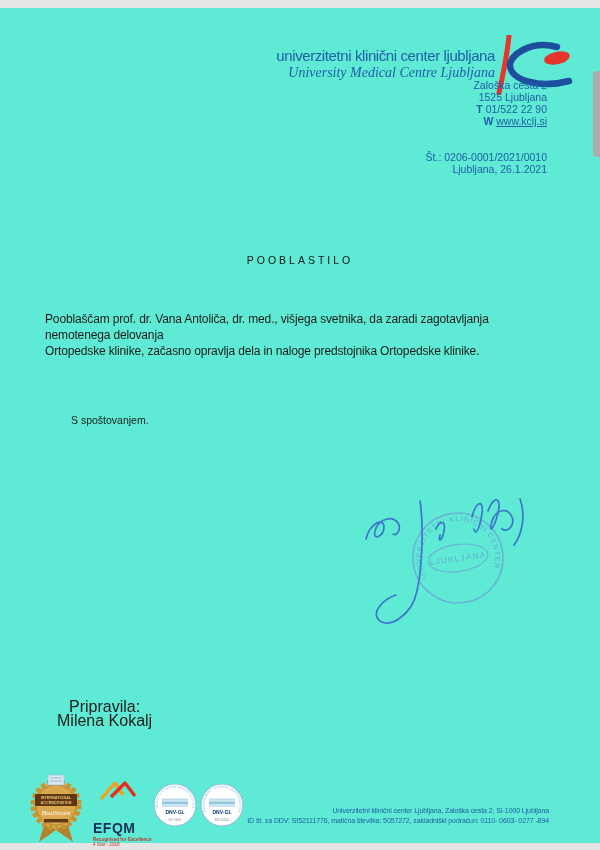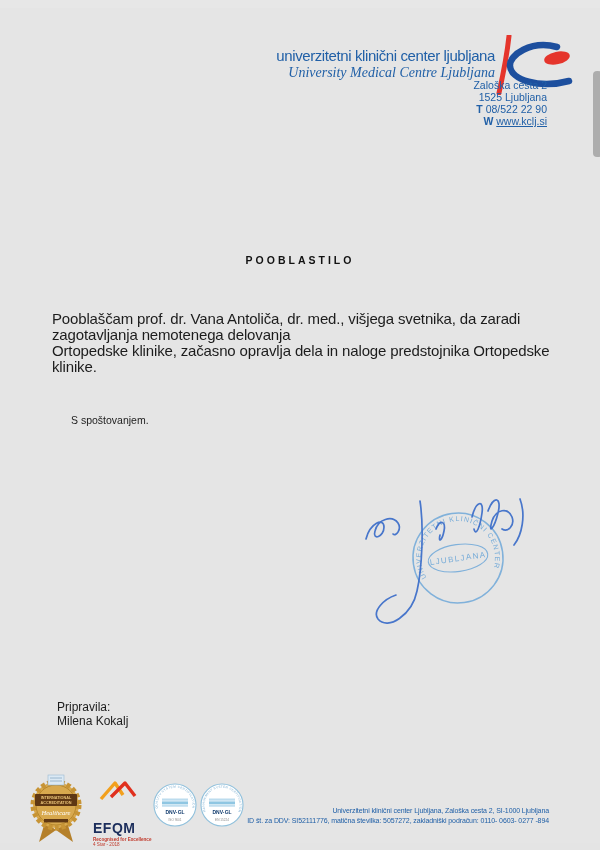--- a/index.html
+++ b/index.html
@@ -1,40 +1,40 @@
 <!DOCTYPE html>
 <html><head>
 <meta charset="utf-8">
 <style>
   html,body{margin:0;padding:0;background:#ffffff;}
   .page{
-    position:relative;width:600px;height:850px;background:#e5e5e5;overflow:hidden;
+    position:relative;width:600px;height:850px;background:#5eead4;overflow:hidden;
     font-family:"Liberation Sans", sans-serif;color:#1c1c1c;
   }
   
   .edge-top{position:absolute;left:0;top:0;width:600px;height:8px;background:#e7e7e7;}
   .edge-bottom{position:absolute;left:0;top:843px;width:600px;height:7px;background:#e4e4e4;}
   .scrollbar-thumb{position:absolute;left:593px;top:71px;width:9px;height:86px;background:#adadad;border-radius:4px;}
   
   .org-name{position:absolute;right:105px;top:47px;font-size:15px;letter-spacing:-0.4px;color:#2160a7;white-space:nowrap;}
   .org-sub{position:absolute;right:105px;top:65px;font-size:14px;font-style:italic;color:#2160a7;font-family:"Liberation Serif", serif;white-space:nowrap;}
   .logo{position:absolute;left:495px;top:35px;}
   
   .contact{position:absolute;right:53px;top:79px;text-align:right;font-size:10.5px;line-height:12px;color:#2160a7;}
   .contact b{font-weight:bold;}
   .contact .site{text-decoration:underline;color:#2160a7;cursor:pointer;}
   .refblock{position:absolute;right:53px;top:151px;text-align:right;font-size:10.5px;line-height:12px;color:#2160a7;}
   
-  .doc-title{position:absolute;left:0;top:254px;width:600px;text-align:center;font-size:10.5px;font-weight:bold;letter-spacing:3px;color:#111;}
-  .para{position:absolute;left:52px;width:500px;font-size:15px;letter-spacing:-0.15px;line-height:16px;white-space:pre-line;}
+  .doc-title{position:absolute;left:0;top:254px;width:600px;text-align:center;font-size:10.5px;font-weight:normal;letter-spacing:3px;color:#111;}
+  .para{position:absolute;left:45px;width:500px;font-size:12px;letter-spacing:-0.15px;line-height:16px;white-space:pre-line;}
   .para1{top:311px;}
   .para2{top:359px;}
   .closing{position:absolute;left:57px;top:414px;font-size:10.5px;margin-left:14px;}
   .signblock{position:absolute;left:377px;top:466px;font-size:10.5px;line-height:13.5px;white-space:pre-line;}
-  .prepared{position:absolute;left:57px;top:700px;font-size:12px;line-height:14px;white-space:pre-line;}
+  .prepared{position:absolute;left:57px;top:700px;font-size:16px;line-height:14px;white-space:pre-line;text-align:center;}
   
   .stamp{position:absolute;left:395px;top:495px;opacity:0.85;}
   .handsig{position:absolute;left:350px;top:487px;}
   
   .badge-gold{position:absolute;left:30px;top:772px;}
   .efqm{position:absolute;left:93px;top:779px;width:72px;}
   .efqm-name{font-size:14px;font-weight:bold;color:#1b2d5b;letter-spacing:0.5px;margin-top:15px;}
   .efqm-sub1{font-size:4.6px;color:#c0392b;font-weight:bold;margin-top:1px;}
   .efqm-sub2{font-size:4.6px;color:#c0392b;}
   .dnv1{position:absolute;left:152px;top:782px;}
@@ -55,24 +55,28 @@
 
   <svg class="logo" width="82" height="60" viewBox="0 0 82 60">
     <path d="M 14,1 C 12,20 8,40 4,58" stroke="#e5352c" stroke-width="5" fill="none" stroke-linecap="round"></path>
     <path d="M 62,12 C 36,5 14,20 15,31 C 16,45 44,54 74,46" stroke="#1d4f9e" stroke-width="6.5" fill="none" stroke-linecap="round"></path>
     <ellipse cx="62" cy="23" rx="13" ry="6.2" fill="#e5352c" transform="rotate(-12 62 23)"></ellipse>
   </svg>
 
   <div class="contact">
     <div>Zaloška cesta 2</div>
     <div>1525 Ljubljana</div>
-    <div><b>T</b> <span>08/522 22 90</span></div>
+    <div><b>T</b> <span>01/522 22 90</span></div>
     <div><b>W</b> <span class="site">www.kclj.si</span></div>
   </div>
 
+  <div class="refblock">
+    <div>Št.: 0206-0001/2021/0010</div>
+    <div>Ljubljana, 26.1.2021</div>
+  </div>
 
   <div class="doc-title">POOBLASTILO</div>
   <div class="para para1">Pooblaščam prof. dr. Vana Antoliča, dr. med., višjega svetnika, da zaradi zagotavljanja nemotenega delovanja
 Ortopedske klinike, začasno opravlja dela in naloge predstojnika Ortopedske klinike.</div>
   <div class="closing">S spoštovanjem.</div>
 
 
   <svg class="stamp" width="126" height="126" viewBox="0 0 126 126">
     <g transform="rotate(-8 63 63)">
       <circle cx="63" cy="63" r="45" fill="none" stroke="#6fa8d9" stroke-width="1.5"></circle>

